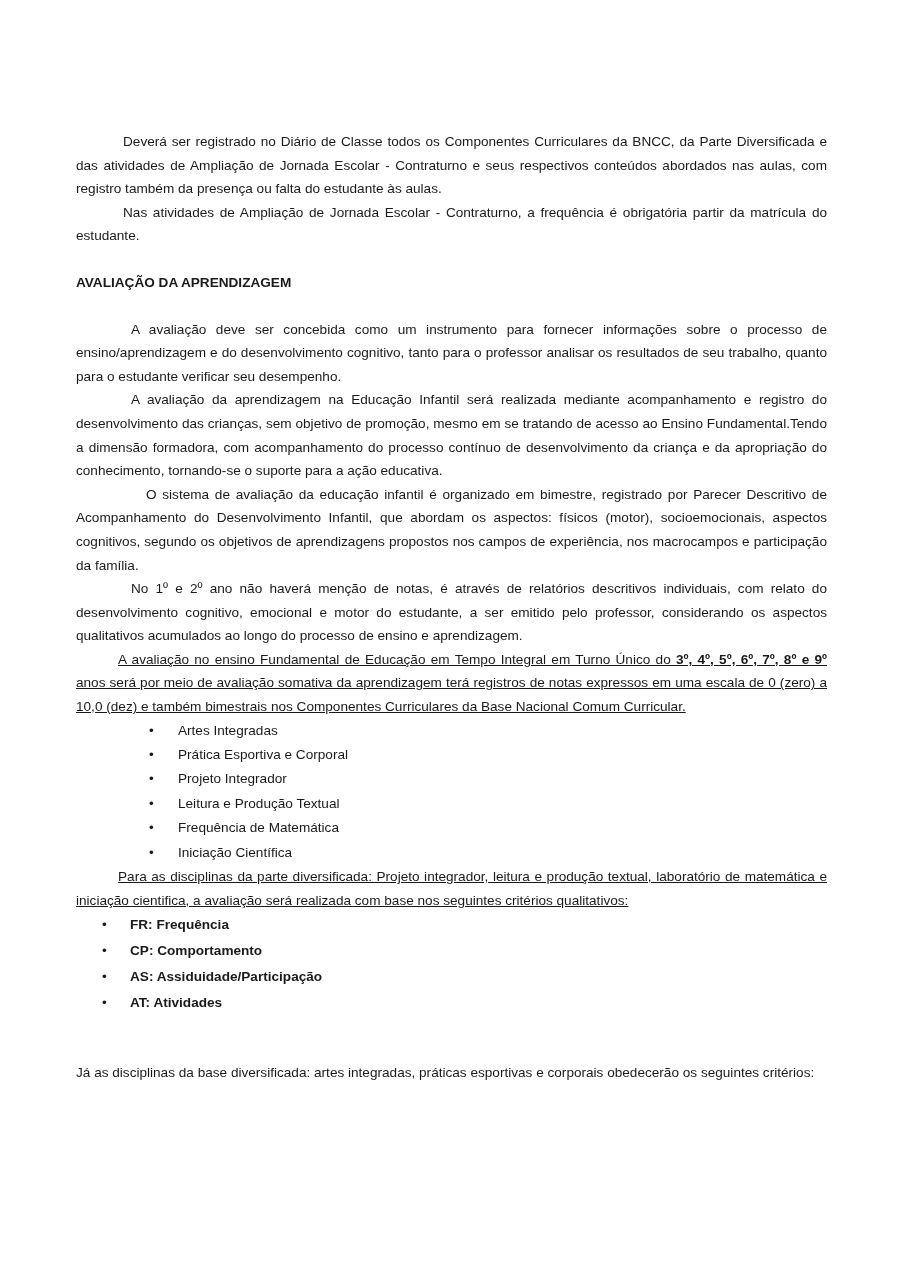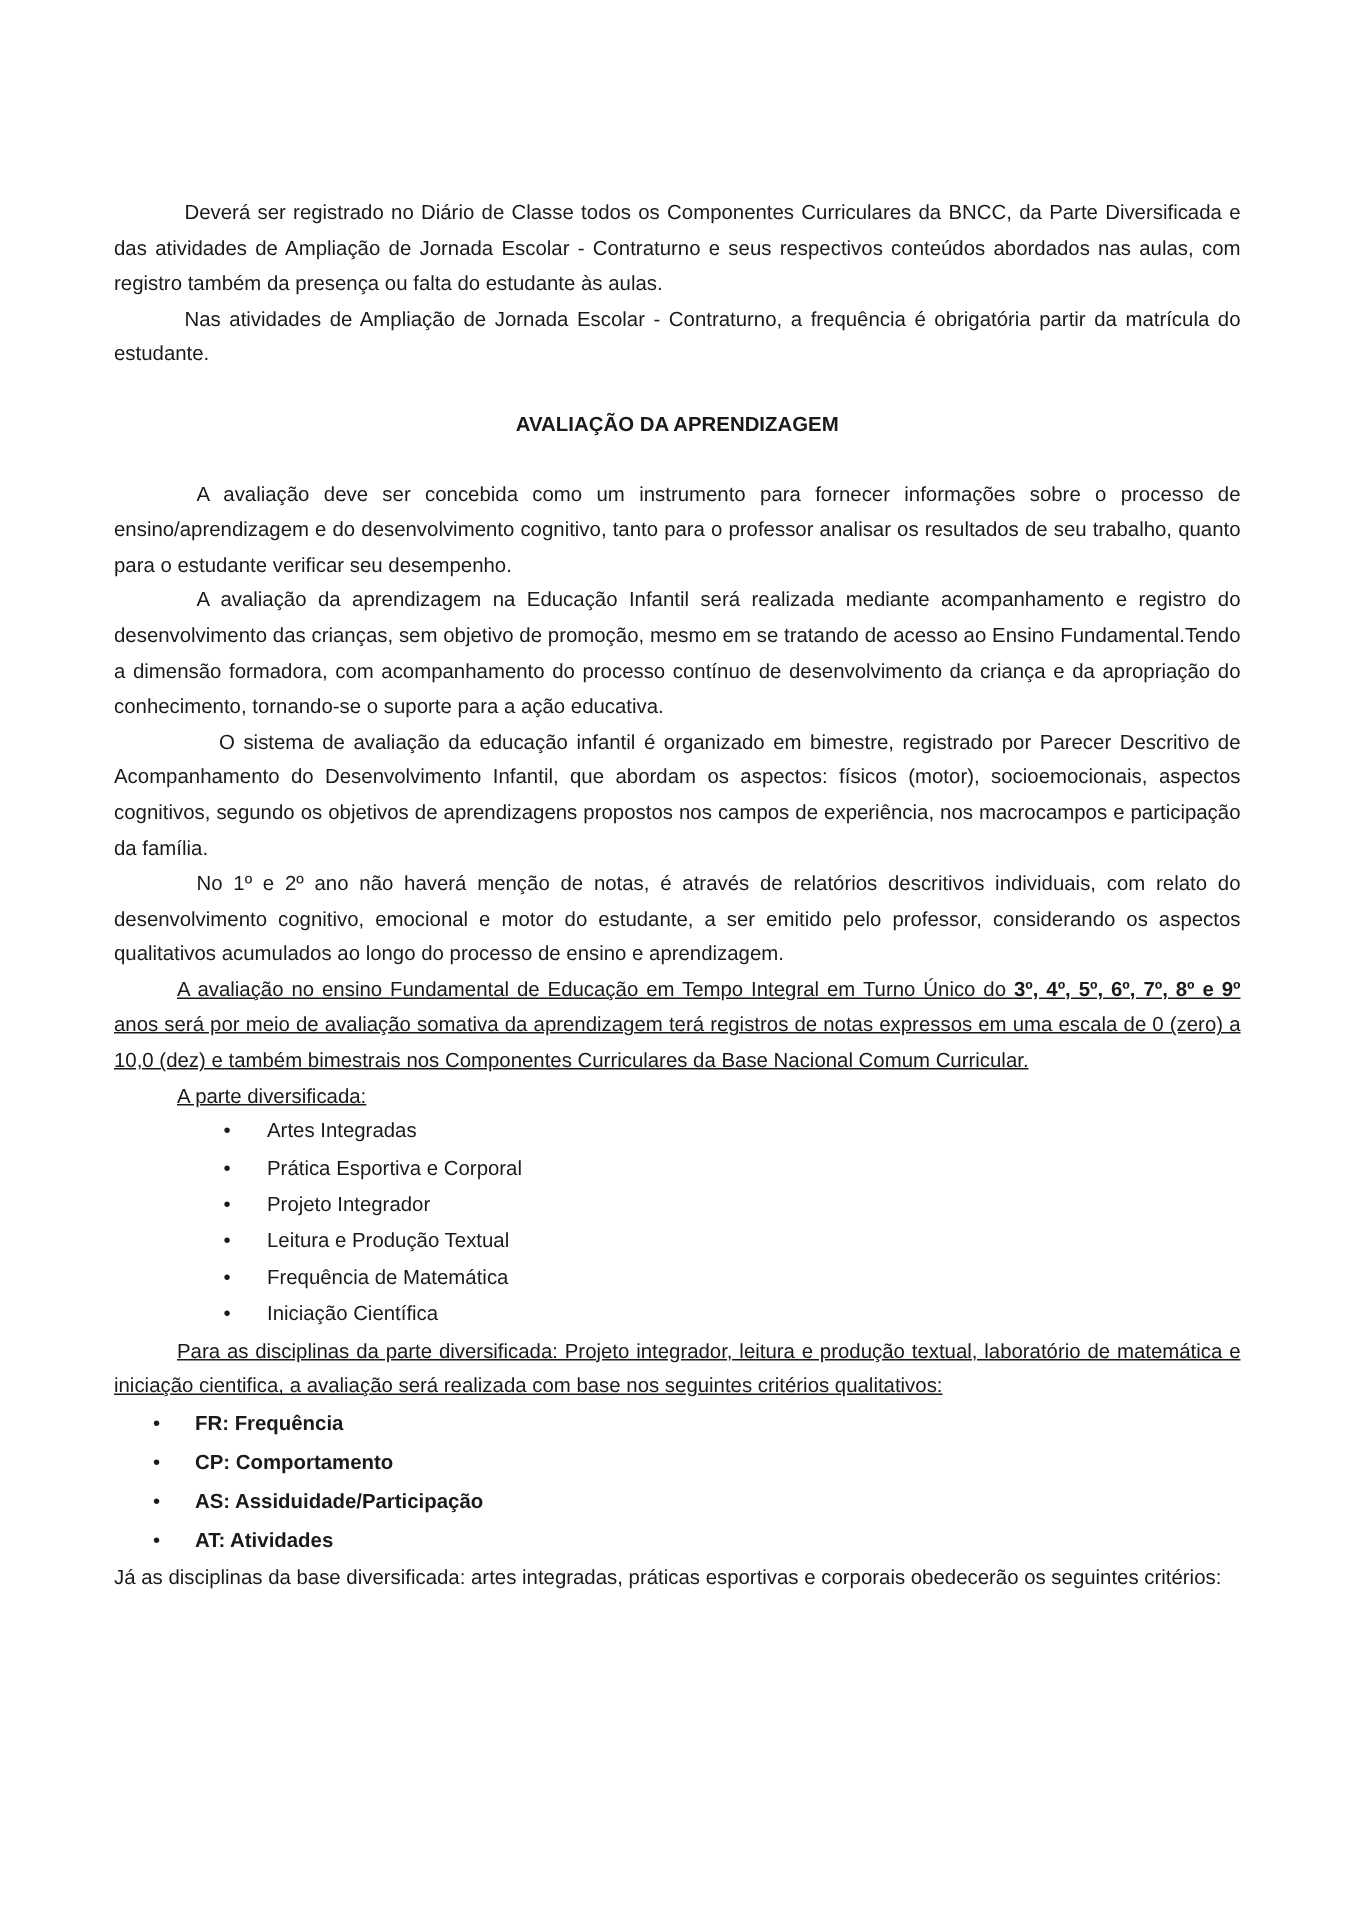--- a/index.html
+++ b/index.html
@@ -4,21 +4,21 @@
   <style>
     html, body { margin: 0; padding: 0; background: #ffffff; }
     body { width: 900px; height: 1272px; position: relative; overflow: hidden;
       font-family: "Liberation Sans", sans-serif; color: #1a1a1a; font-size: 13.6px; }
     .page { position: absolute; left: 76px; top: 130px; width: 751px; }
     p { margin: 0; line-height: 23.6px; text-align: justify; }
     .ind { text-indent: 47px; }
     .ind2 { text-indent: 55px; }
     .ind3 { text-indent: 70px; }
     .ind4 { text-indent: 42px; text-decoration: underline; }
-    h2 { font-size: 13.6px; font-weight: bold; margin: 0; line-height: 23.6px; text-align: center; }
+    h2 { font-size: 13.6px; font-weight: bold; margin: 0; line-height: 23.6px; }
     .gap1 { height: 23px; }
     .gap2 { height: 23px; }
     ul { margin: 0; padding: 0; list-style: none; }
     ul.plain li { position: relative; padding-left: 102px; line-height: 24.4px; }
     ul.plain li .bul { position: absolute; left: 73px; }
     ul.bold li { position: relative; padding-left: 54px; line-height: 26px; font-weight: bold; }
     ul.bold li .bul { position: absolute; left: 26px; font-weight: normal; }
   </style>
 </head>
 <body>
@@ -31,34 +31,33 @@
   <h2>AVALIAÇÃO DA APRENDIZAGEM</h2>
   <div class="gap2"></div>
 
   <p class="ind2">A avaliação deve ser concebida como um instrumento para fornecer informações sobre o processo de ensino/aprendizagem e do desenvolvimento cognitivo, tanto para o professor analisar os resultados de seu trabalho, quanto para o estudante verificar seu desempenho.</p>
   <p class="ind2">A avaliação da aprendizagem na Educação Infantil será realizada mediante acompanhamento e registro do desenvolvimento das crianças, sem objetivo de promoção, mesmo em se tratando de acesso ao Ensino Fundamental.Tendo a dimensão formadora, com acompanhamento do processo contínuo de desenvolvimento da criança e da apropriação do conhecimento, tornando-se o suporte para a ação educativa.</p>
   <p class="ind3">O sistema de avaliação da educação infantil é organizado em bimestre, registrado por Parecer Descritivo de Acompanhamento do Desenvolvimento Infantil, que abordam os aspectos: físicos (motor), socioemocionais, aspectos cognitivos, segundo os objetivos de aprendizagens propostos nos campos de experiência, nos macrocampos e participação da família.</p>
   <p class="ind2">No 1º e 2º ano não haverá menção de notas, é através de relatórios descritivos individuais, com relato do desenvolvimento cognitivo, emocional e motor do estudante, a ser emitido pelo professor, considerando os aspectos qualitativos acumulados ao longo do processo de ensino e aprendizagem.</p>
 
   <p class="ind4"><span>A avaliação no ensino Fundamental de Educação em Tempo Integral em Turno Único do </span><b>3º, 4º, 5º, 6º, 7º, 8º e 9º</b><span> anos será por meio de avaliação somativa da aprendizagem terá registros de notas expressos em uma escala de 0 (zero) a 10,0 (dez) e também bimestrais nos Componentes Curriculares da Base Nacional Comum Curricular.</span></p>
 
-  <p class="ind4">A parte diversificada:</p>
 
   <ul class="plain">
     <li><span class="bul">•</span><span>Artes Integradas</span></li>
     <li><span class="bul">•</span><span>Prática Esportiva e Corporal</span></li>
     <li><span class="bul">•</span><span>Projeto Integrador</span></li>
     <li><span class="bul">•</span><span>Leitura e Produção Textual</span></li>
     <li><span class="bul">•</span><span>Frequência de Matemática</span></li>
     <li><span class="bul">•</span><span>Iniciação Científica</span></li>
   </ul>
 
   <p class="ind4">Para as disciplinas da parte diversificada: Projeto integrador, leitura e produção textual, laboratório de matemática e iniciação cientifica, a avaliação será realizada com base nos seguintes critérios qualitativos:</p>
 
   <ul class="bold">
     <li><span class="bul">•</span><span>FR: Frequência</span></li>
     <li><span class="bul">•</span><span>CP: Comportamento</span></li>
     <li><span class="bul">•</span><span>AS: Assiduidade/Participação</span></li>
     <li><span class="bul">•</span><span>AT: Atividades</span></li>
   </ul>
 
-  <p style="text-align:left;">Já as disciplinas da base diversificada: artes integradas, práticas esportivas e corporais obedecerão os seguintes critérios:</p>
+  <p style="text-align:left;margin-top:45px;">Já as disciplinas da base diversificada: artes integradas, práticas esportivas e corporais obedecerão os seguintes critérios:</p>
 </div>
 
 </body></html>

